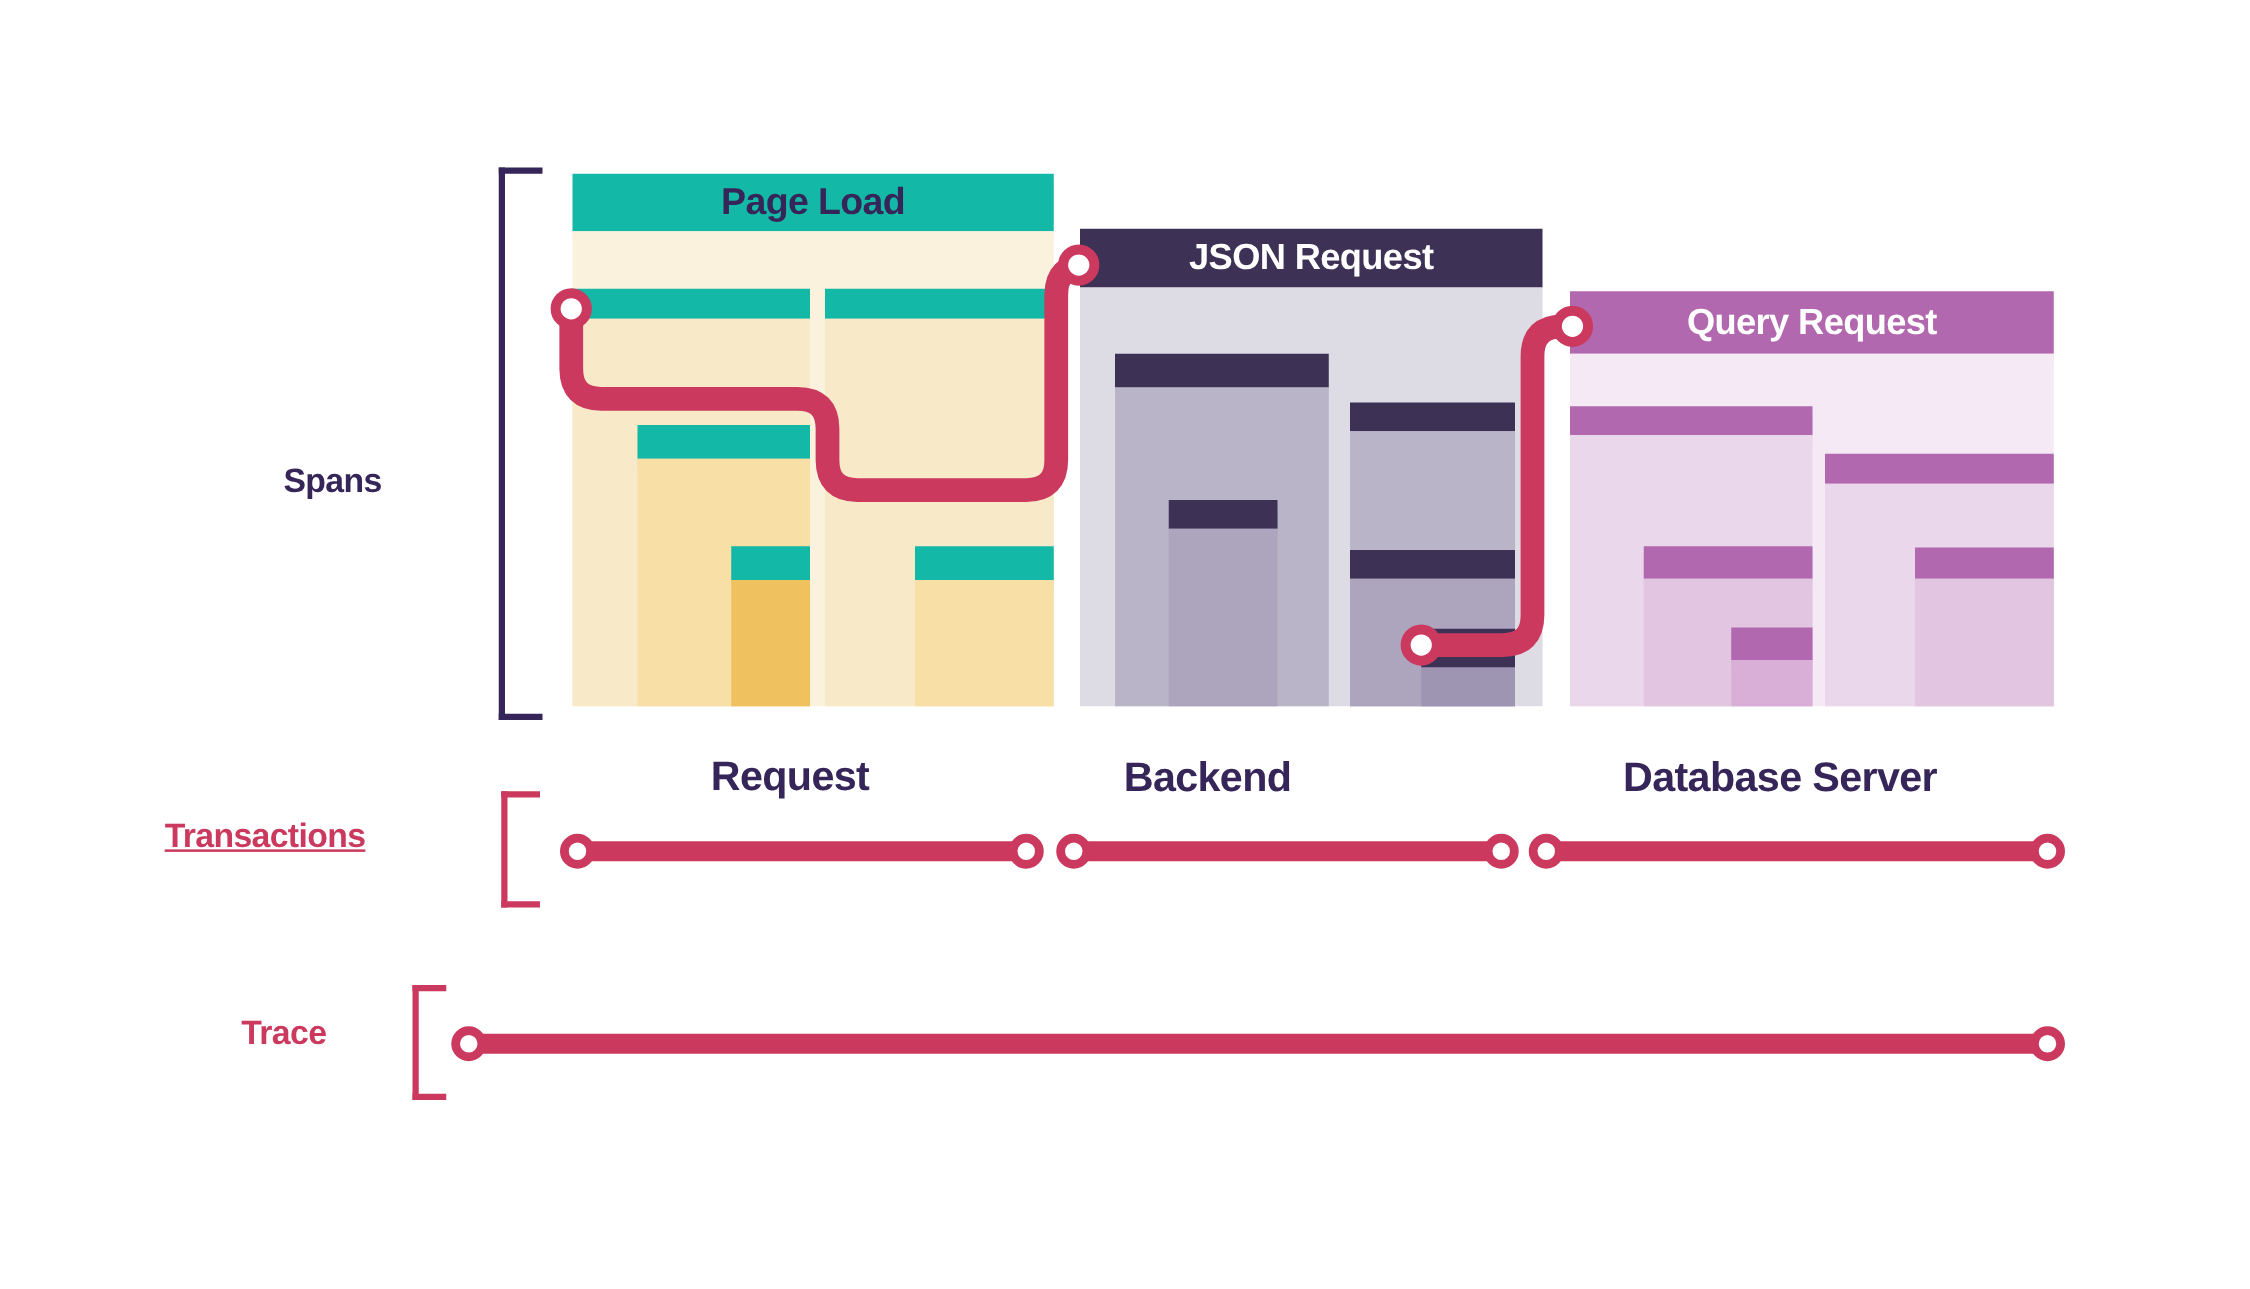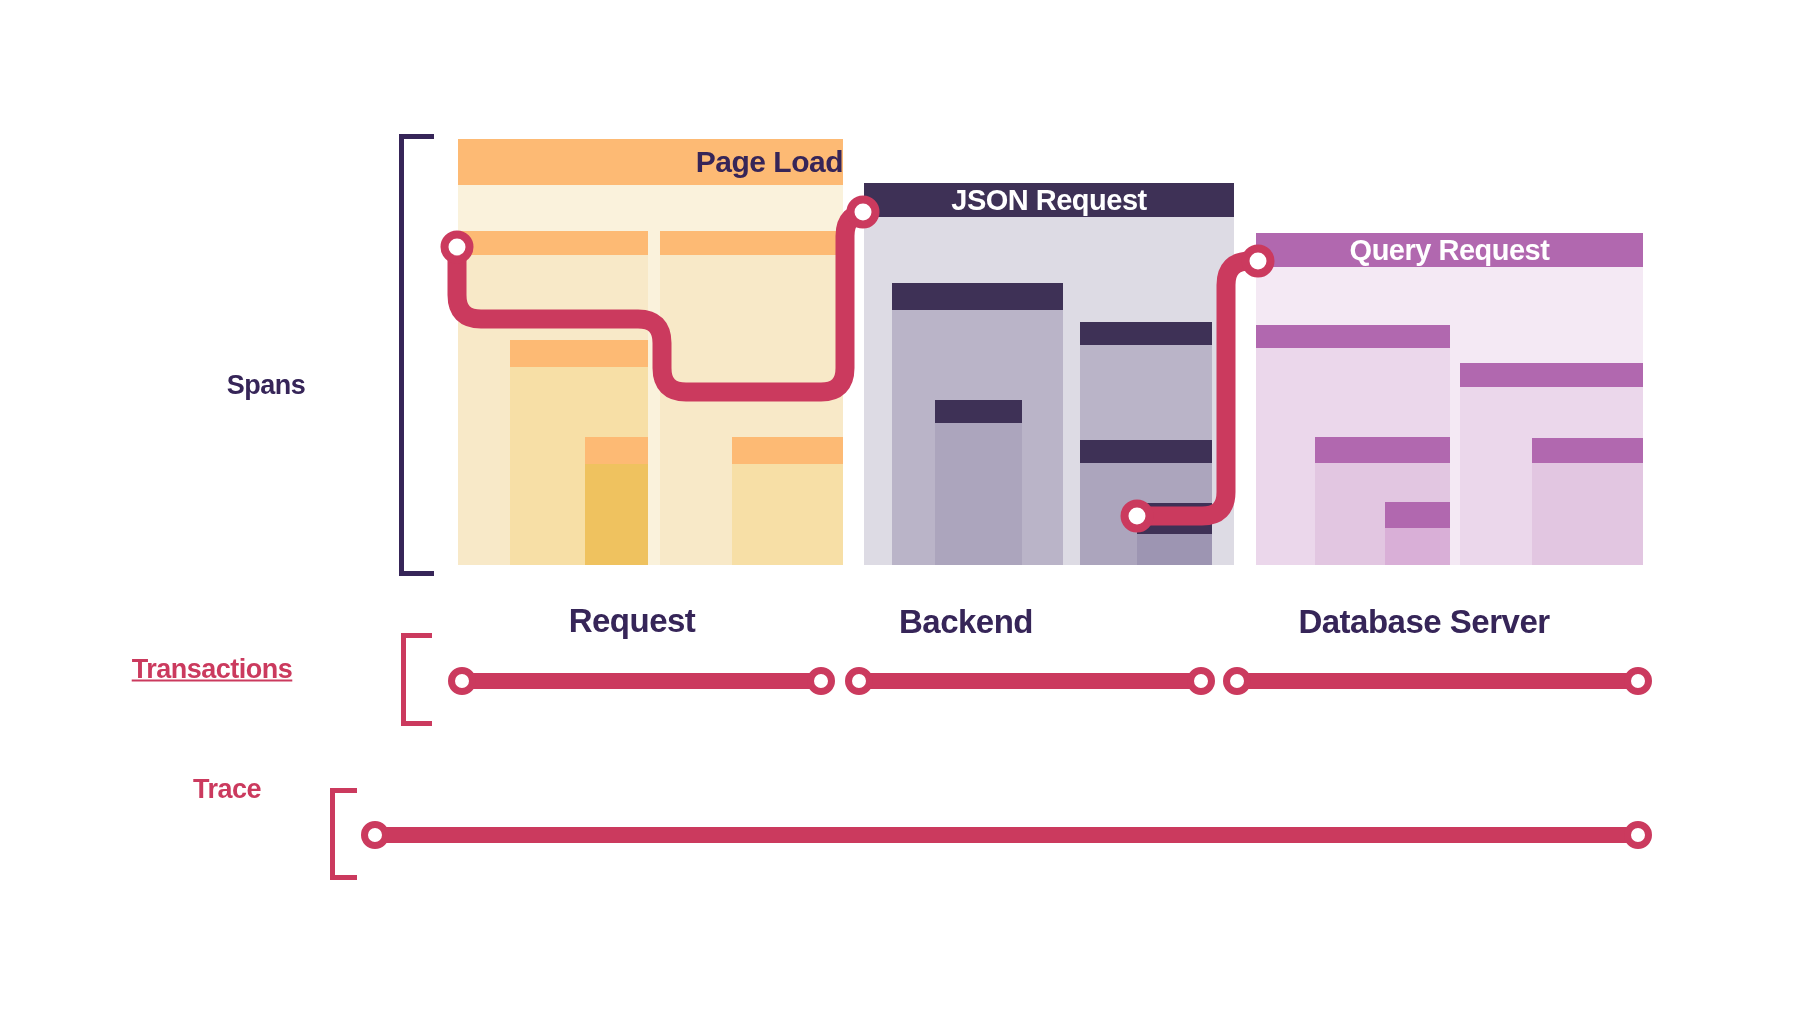--- a/index.html
+++ b/index.html
@@ -56,21 +56,21 @@
     display: flex;
     align-items: center;
     justify-content: center;
   }
   .sp-body { flex: 1 1 auto; }
   .dots {
     background-image: radial-gradient(rgba(54,37,88,0.06) 1.2px, transparent 1.4px);
     background-size: 7px 7px;
   }
 
-  .head-gold   { background: #fdba74; justify-content: flex-end; }
+  .head-gold   { background: #14b8a6; }
   .head-navy   { background: #3E3156; }
   .head-orchid { background: #B168AF; }
 
   .y0 { background: #FAF2DC; }
   .y1 { background: #F8E9C8; }
   .y2 { background: #F7DFA6; }
   .y3 { background: #EFC25F; }
 
   .g0 { background: #DDDBE4; }
   .g1 { background: #BAB4C8; }
@@ -102,21 +102,21 @@
 <body>
 
 <div id="canvas">
 
   <div class="bracket navy" style="left:399px; top:134px; width:30px; height:432px;"></div>
   <div class="bracket red" style="left:401px; top:633px; width:26px; height:83px;"></div>
   <div class="bracket red" style="left:330px; top:788px; width:22px; height:82px;"></div>
 
   <div class="big-label navy-text" style="left:266px; top:385px;">Spans</div>
   <div class="big-label red-text" style="left:212px; top:669px;text-decoration:underline;">Transactions</div>
-  <div class="big-label red-text" style="left:227px; top:789px;">Trace</div>
+  <div class="big-label red-text" style="left:227px; top:827px;">Trace</div>
 
   <div class="service-label" style="left:632px; top:621px;">Request</div>
   <div class="service-label" style="left:966px; top:622px;">Backend</div>
   <div class="service-label" style="left:1424px; top:622px;">Database Server</div>
 
   <div class="sp" style="left:458px; top:139px; width:385px; height:426px;">
     <div class="sp-head head-gold" style="height:46px;">
       <span class="panel-title title-navy" style="font-size:30px;">Page Load</span>
     </div>
     <div class="sp-body y0"></div>
@@ -136,21 +136,21 @@
   <div class="sp" style="left:660px; top:231px; width:183px; height:334px;">
     <div class="sp-head head-gold" style="height:24px;"></div>
     <div class="sp-body y1 dots"></div>
   </div>
   <div class="sp" style="left:732px; top:437px; width:111px; height:128px;">
     <div class="sp-head head-gold" style="height:27px;"></div>
     <div class="sp-body y2 dots"></div>
   </div>
 
   <div class="sp" style="left:864px; top:183px; width:370px; height:382px;">
-    <div class="sp-head head-navy" style="height:34px;">
+    <div class="sp-head head-navy" style="height:47px;">
       <span class="panel-title title-white">JSON Request</span>
     </div>
     <div class="sp-body g0"></div>
   </div>
   <div class="sp" style="left:892px; top:283px; width:171px; height:282px;">
     <div class="sp-head head-navy" style="height:27px;"></div>
     <div class="sp-body g1 dots"></div>
   </div>
   <div class="sp" style="left:935px; top:400px; width:87px; height:165px;">
     <div class="sp-head head-navy" style="height:23px;"></div>
@@ -163,21 +163,21 @@
   <div class="sp" style="left:1080px; top:440px; width:132px; height:125px;">
     <div class="sp-head head-navy" style="height:23px;"></div>
     <div class="sp-body g2 dots"></div>
   </div>
   <div class="sp" style="left:1137px; top:503px; width:75px; height:62px;">
     <div class="sp-head head-navy" style="height:31px;"></div>
     <div class="sp-body g3 dots"></div>
   </div>
 
   <div class="sp" style="left:1256px; top:233px; width:387px; height:332px;">
-    <div class="sp-head head-orchid" style="height:34px;">
+    <div class="sp-head head-orchid" style="height:50px;">
       <span class="panel-title title-white">Query Request</span>
     </div>
     <div class="sp-body p0"></div>
   </div>
   <div class="sp" style="left:1256px; top:325px; width:194px; height:240px;">
     <div class="sp-head head-orchid" style="height:23px;"></div>
     <div class="sp-body p1 dots"></div>
   </div>
   <div class="sp" style="left:1315px; top:437px; width:135px; height:128px;">
     <div class="sp-head head-orchid" style="height:26px;"></div>

